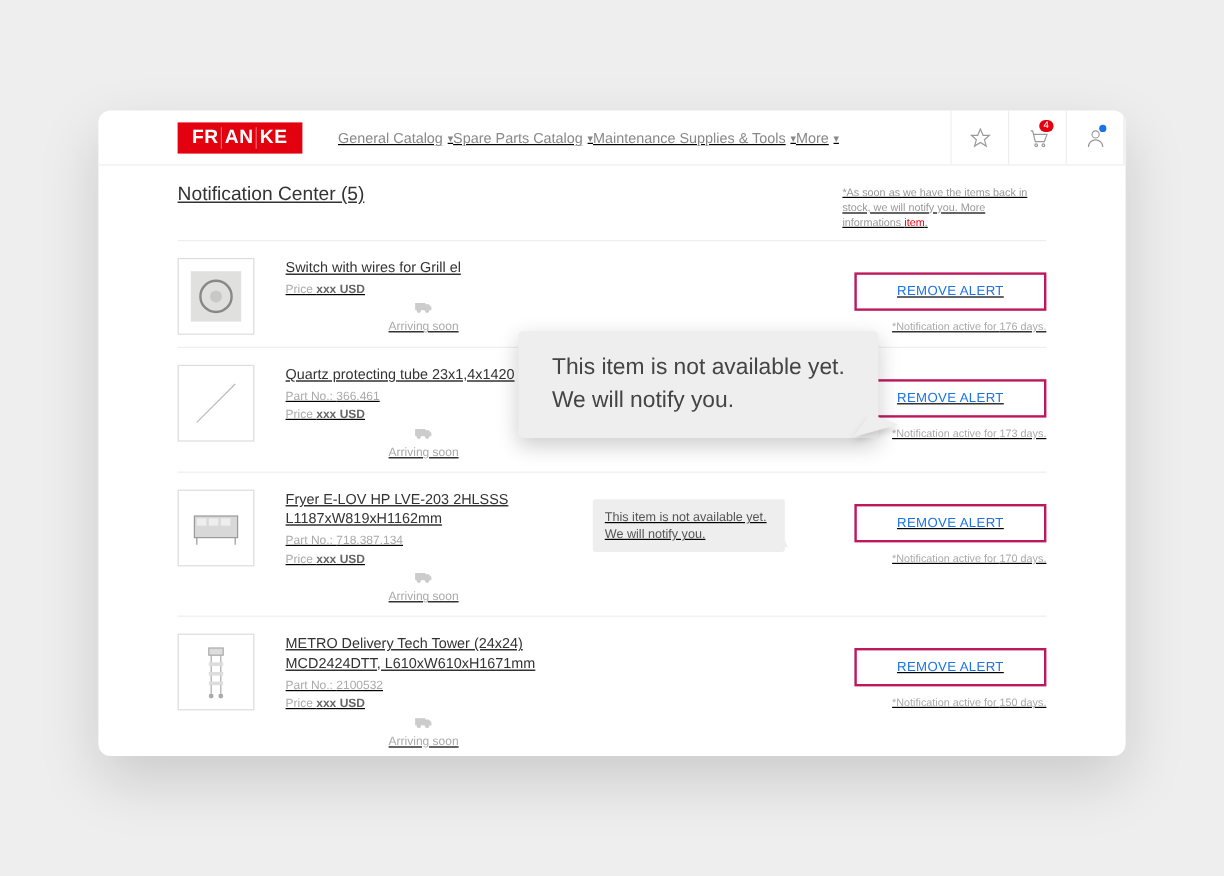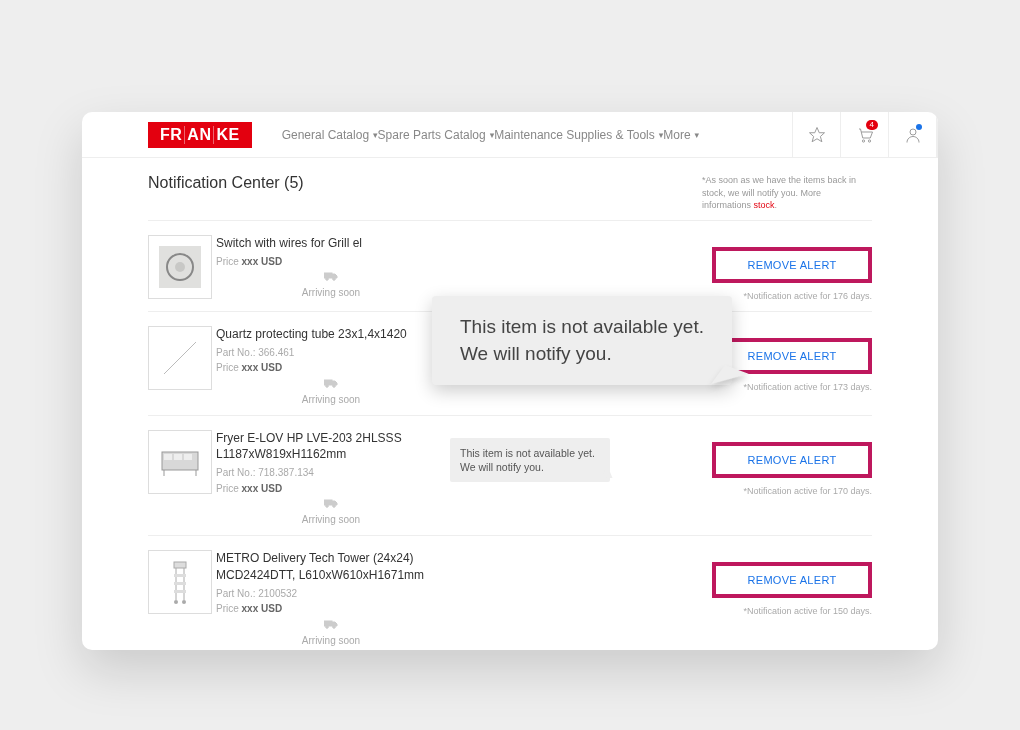--- a/index.html
+++ b/index.html
@@ -6,28 +6,29 @@
 body {
   font-family: -apple-system, BlinkMacSystemFont, "Segoe UI", Arial, sans-serif;
   background: #eeeeee;
   width: 1020px;
   height: 730px;
   overflow: hidden;
   position: relative;
 }
 .card {
   position: absolute;
-  top: 112px;
+  top: 92px;
   left: 82px;
   width: 856px;
   height: 538px;
   background: #fff;
   border-radius: 10px;
   box-shadow: 0 20px 50px rgba(0,0,0,0.15);
   overflow: hidden;
+  text-decoration: underline;
 }
 .topbar {
   display: flex;
   align-items: center;
   height: 46px;
   border-bottom: 1px solid #eee;
   padding: 0 0 0 66px;
   gap: 6px;
 }
 .logo {
@@ -121,21 +122,21 @@
   text-align: left;
 }
 .info-text a { color: #e3000f; text-decoration: none; }
 .divider { border: none; border-top: 1px solid #eee; margin: 8px 0 0 0; }
 .items { }
 .item {
   display: flex;
   padding: 14px 0 10px 0;
   border-bottom: 1px solid #eee;
   align-items: flex-start;
-  gap: 4px;
+  gap: 26px;
 }
 .thumb {
   width: 64px;
   height: 64px;
   border: 1px solid #ddd;
   display: flex;
   align-items: center;
   justify-content: center;
   flex-shrink: 0;
 }
@@ -190,21 +191,21 @@
 }
 .action-col {
   flex: 1;
   display: flex;
   flex-direction: column;
   align-items: flex-end;
   gap: 8px;
   padding-top: 12px;
 }
 .remove-btn {
-  border: 4px solid #be185d;
+  border: 2px solid #be185d;
   color: #1a73e8;
   background: #fff;
   font-size: 11px;
   letter-spacing: 0.3px;
   padding: 8px 12px;
   width: 160px;
   cursor: pointer;
 }
 .sub {
   font-size: 9px;
@@ -284,21 +285,21 @@
         <span class="badge-dot"></span>
       </div>
       <div class="icon-cell" style="border-right:1px solid #eee;width:0;"></div>
     </div>
   </div>
 
   <div class="content">
     <div class="head-row">
       <div class="page-title">Notification Center (5)</div>
       <div class="info-text">
-        <span>*As soon as we have the items back in stock, we will notify you. More informations </span><a href="#">stock</a>.
+        <span>*As soon as we have the items back in stock, we will notify you. More informations </span><a href="#">item</a>.
       </div>
     </div>
     <hr class="divider">
 
     <div class="items">
 
       <div class="item">
         <div class="thumb">
           <svg width="48" height="48" viewBox="0 0 48 48">
               <rect x="3" y="3" width="42" height="42" fill="#e0e0de"></rect>

